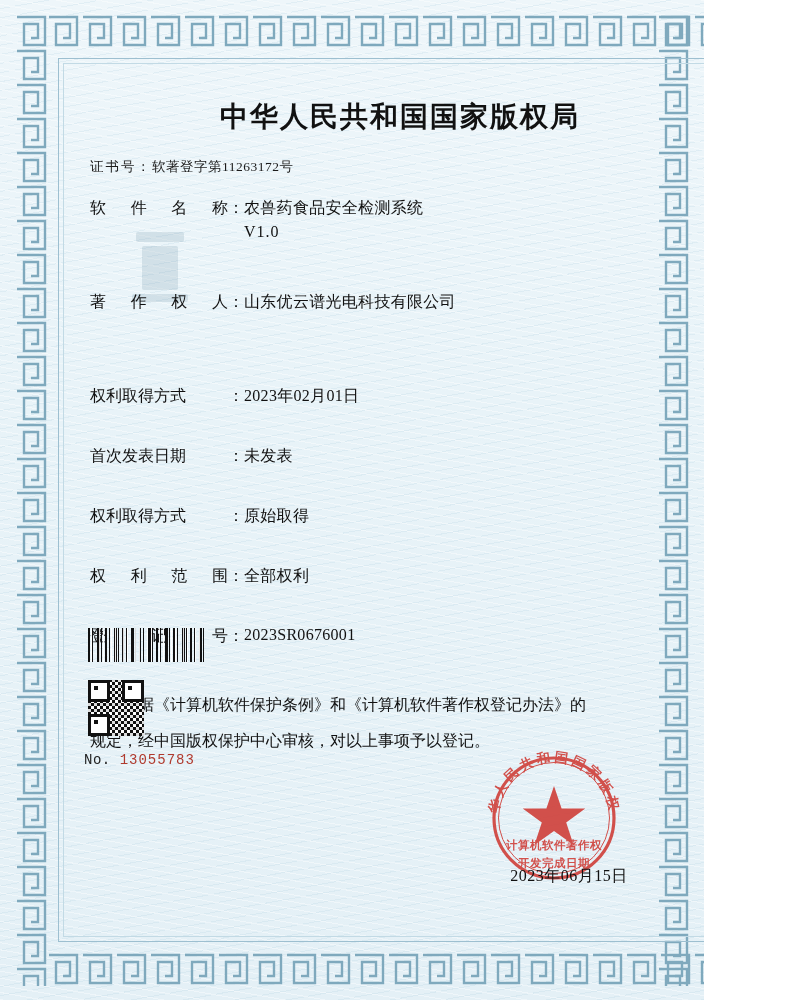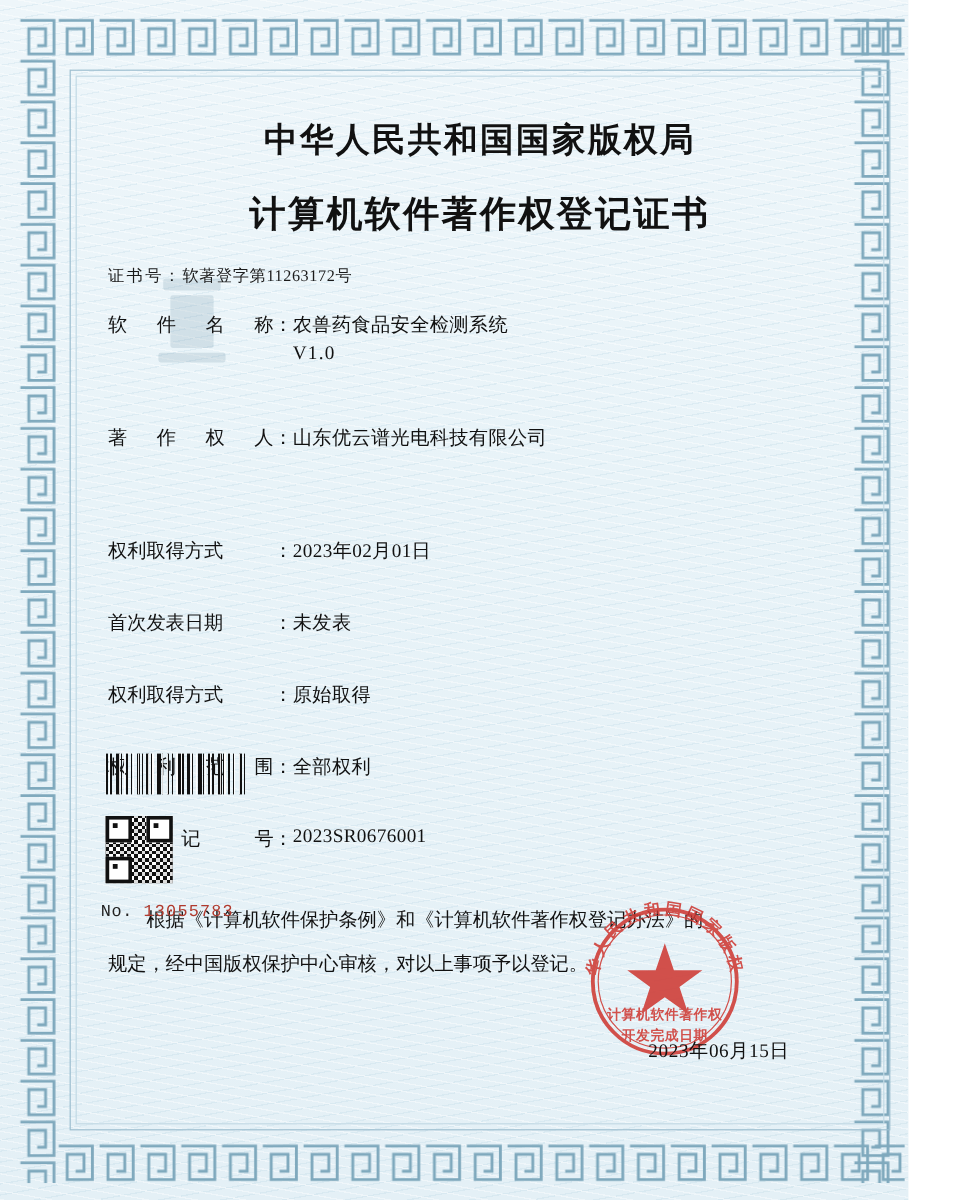--- a/index.html
+++ b/index.html
@@ -10,21 +10,21 @@
   body {
     width: 800px;
     height: 1000px;
     font-family: "Liberation Serif", serif;
     overflow: hidden;
   }
 
   
   #certificate {
     position: relative;
-    width: 757px;
+    width: 704px;
     height: 1000px;
     background:
       linear-gradient(180deg, #eef6fa 0%, #e8f3f8 40%, #e4f0f6 100%);
     box-sizing: border-box;
     overflow: hidden;
   }
 
   
   #guilloche {
     position: absolute;
@@ -261,21 +261,21 @@
     letter-spacing: .5px;
   }
   #seal .seal-text-bot {
     top: 114px;
     font-size: 11.5px;
     letter-spacing: .5px;
   }
 
   #issue-date {
     position: absolute;
-    left: 504px;
+    left: 474px;
     top: 866px;
     width: 190px;
     text-align: center;
     font-size: 16px;
     color: #111;
     letter-spacing: .5px;
     font-family: Liberation Serif, serif;
   }
 </style>
 </head>
@@ -319,21 +319,20 @@
       <rect x="4" y="70" width="56" height="8" rx="2"></rect>
       <rect x="20" y="28" width="6" height="32"></rect>
       <rect x="30" y="28" width="6" height="32"></rect>
       <rect x="40" y="28" width="6" height="32"></rect>
     </g>
   </svg>
 
   <div id="content">
 
     <div class="title-main">中华人民共和国国家版权局</div>
-    <div class="title-sub">计算机软件著作权登记证书</div>
 
     <div class="cert-no-row">
       <span class="cn-label">证书号：</span><span>软著登字第11263172号</span>
     </div>
 
     <div class="field-block">
 
       <div class="field-row">
         <div class="field-label spread">
           <span>软</span>

